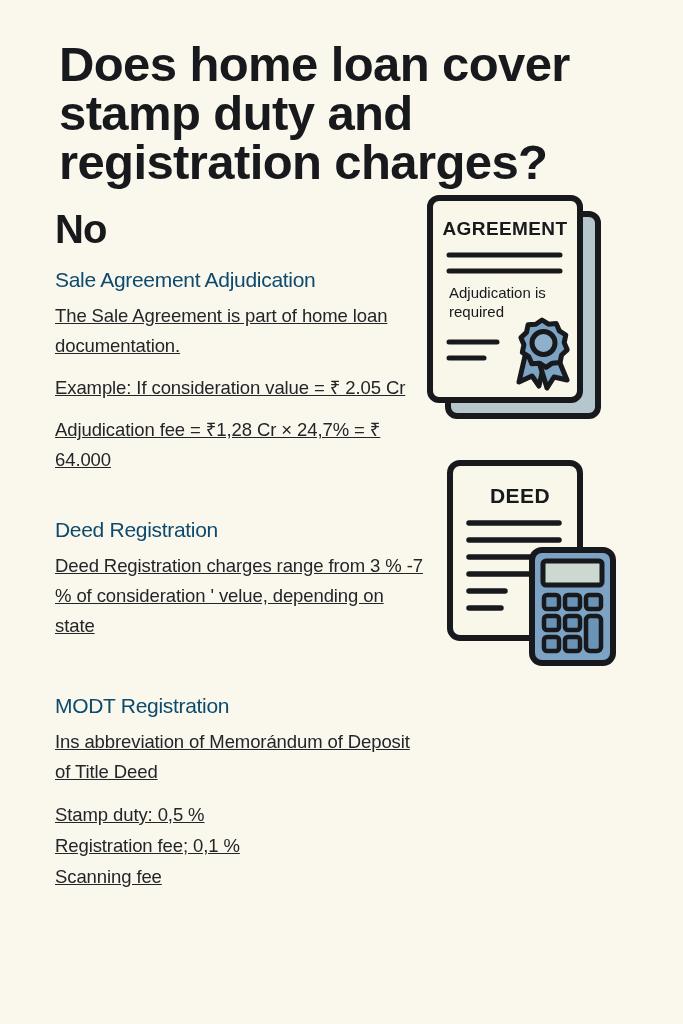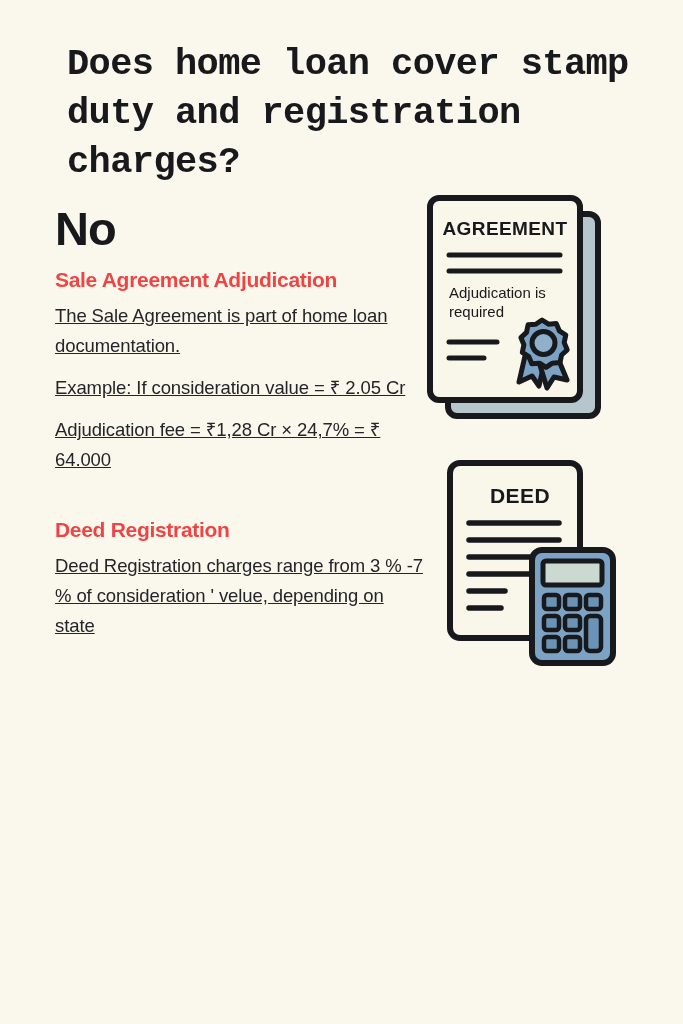--- a/index.html
+++ b/index.html
@@ -20,51 +20,50 @@
 
   
   .text-col {
     position: absolute;
     left: 55px;
     top: 40px;
     width: 600px;
   }
 
   .main-title {
-    font-size: 37px;
+    font-size: 49px;
     line-height: 49px;
     font-weight: bold;
     color: #17191c;
     letter-spacing: -0.6px;
-    margin: 0 0 14px 12px;
+    margin: 0 0 14px 4px;
     max-width: 580px;
-    font-family: Liberation Mono, monospace;
   }
 
   .answer {
-    font-size: 47px;
+    font-size: 40px;
     line-height: 56px;
     font-weight: bold;
     color: #17191c;
     letter-spacing: -1px;
     margin: 4px 0 10px 0;
   }
 
   .section {
     width: 370px;
     margin: 0;
   }
   .section.sec-deed { margin-top: 42px; }
   .section.sec-modt { margin-top: 52px; }
 
   .section-head {
     font-size: 21px;
     line-height: 26px;
-    font-weight: bold;
-    color: #ef4444;
+    font-weight: normal;
+    color: #0c4a6e;
     letter-spacing: -0.3px;
     margin: 0 0 8px 0;
   }
 
   .para {
     font-size: 18.5px;
     line-height: 30px;
     color: #232528;
     margin: 0 0 12px 0;
     letter-spacing: -0.1px;
@@ -98,20 +97,27 @@
       <p class="para">The Sale Agreement is part of home loan documentation.</p>
       <p class="para">Example: If consideration value = ₹ 2.05 Cr</p>
       <p class="para tight">Adjudication fee = ₹1,28 Cr × 24,7% = ₹ 64.000</p>
     </div>
 
     <div class="section sec-deed">
       <div class="section-head">Deed Registration</div>
       <p class="para tight">Deed Registration charges range from 3 % -7 % of consideration ' velue, depending on state</p>
     </div>
 
+    <div class="section sec-modt">
+      <div class="section-head">MODT Registration</div>
+      <p class="para">Ins abbreviation of Memorándum of Deposit of Title Deed</p>
+      <p class="para" style="margin-bottom:0;line-height:31px;">Stamp duty: 0,5 %</p>
+      <p class="para" style="margin-bottom:0;line-height:31px;">Registration fee; 0,1 %</p>
+      <p class="para" style="margin-bottom:0;line-height:31px;">Scanning fee</p>
+    </div>
 
   </div>
 
   <div class="illus illus-deed">
     <svg viewBox="0 0 175 212" xmlns="http://www.w3.org/2000/svg">
 
       <rect x="5" y="5" width="130" height="175" rx="10" fill="#f9f6ea" stroke="#17191c" stroke-width="6"></rect>
 
       <text x="75" y="45" text-anchor="middle" font-family="Liberation Sans, sans-serif" font-size="21" font-weight="bold" fill="#17191c" letter-spacing="0.4">DEED</text>
 

